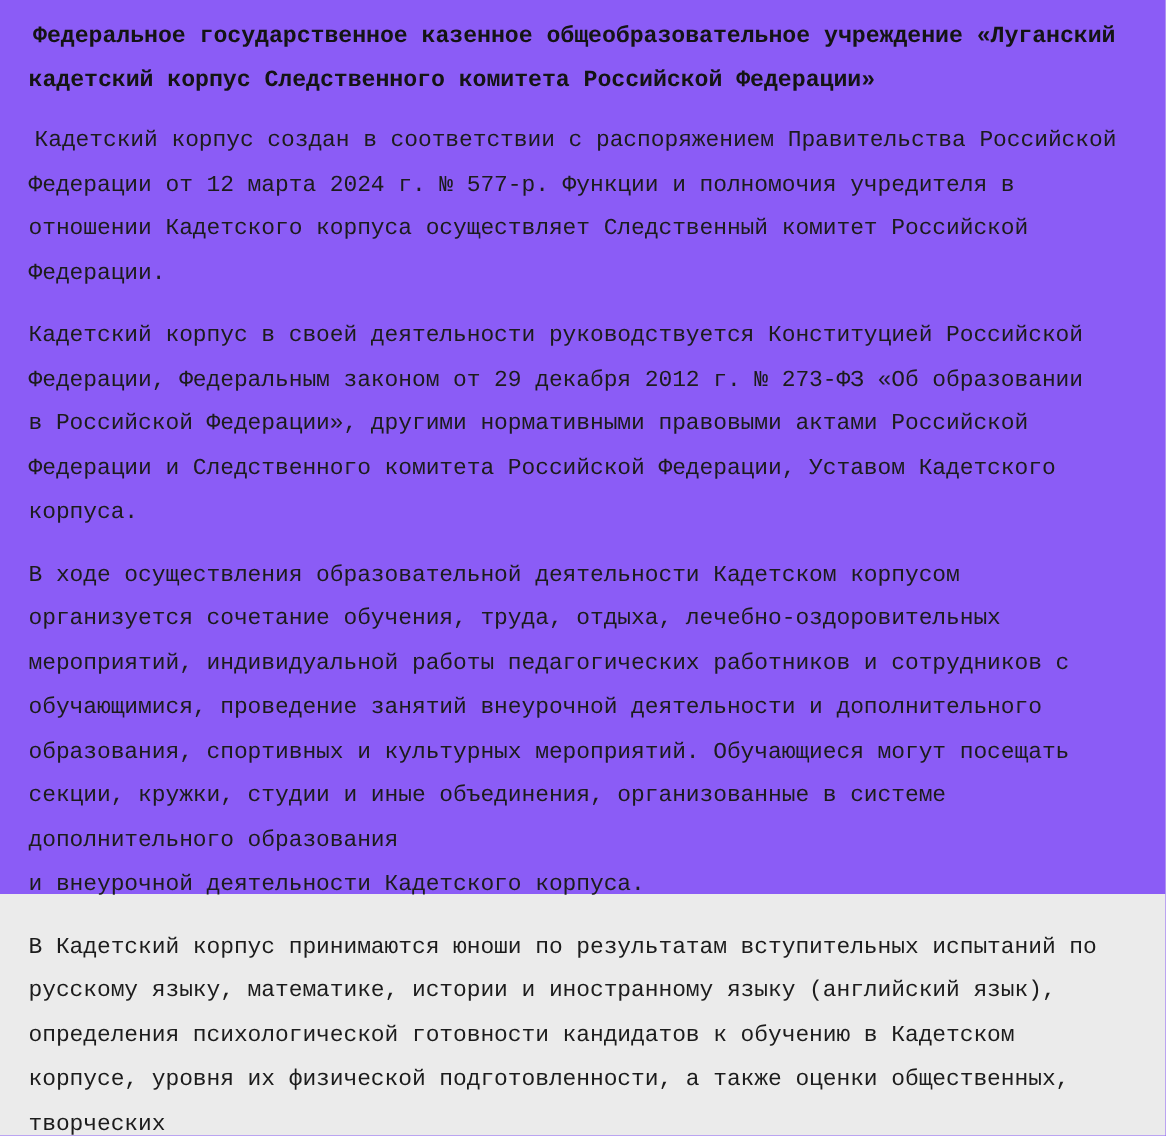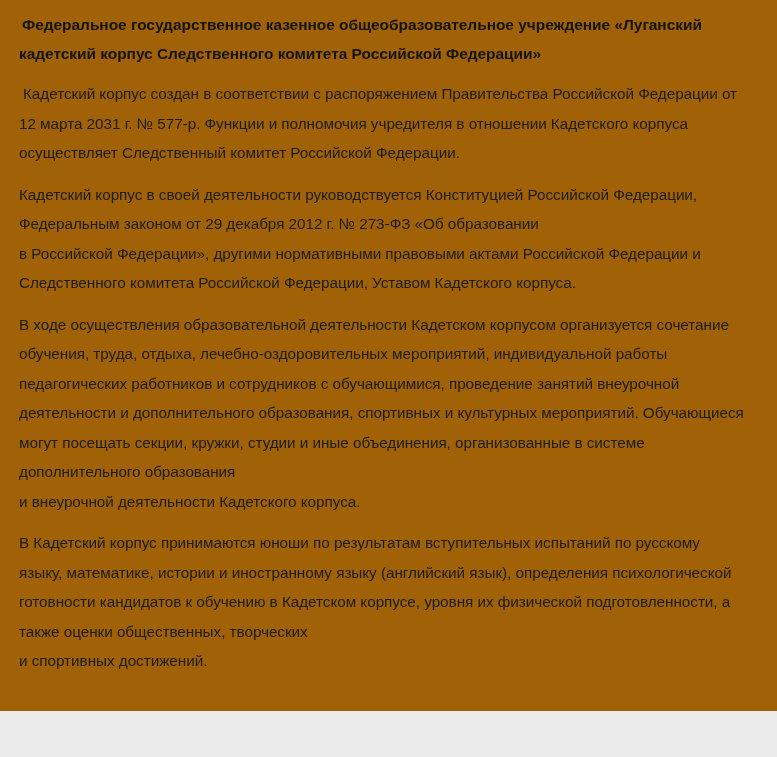--- a/index.html
+++ b/index.html
@@ -10,24 +10,25 @@
   body {
     width: 777px;
     height: 757px;
     background: #ebebeb;
     font-family: "Liberation Sans", "DejaVu Sans", sans-serif;
     color: #1a1a1a;
     overflow: hidden;
   }
   .page {
     width: 777px;
-    height: 711px;
+    height: 596px;
     box-sizing: border-box;
     padding: 10px 30px 0 19px;
-    background: #a16207;
+    background: #8b5cf6;
+    font-family: Liberation Mono, monospace;
   }
   .doc-title {
     font-size: 15.5px;
     font-weight: bold;
     line-height: 29px;
     margin: 0 0 11px 0;
     color: #141414;
     letter-spacing: -0.05px;
     text-indent: 3px;
   }
@@ -47,21 +48,21 @@
     text-indent: 4px;
   }
 </style>
 </head>
 <body>
 
 <div class="page">
 
   <h1 class="doc-title"> Федеральное государственное казенное общеобразовательное учреждение «Луганский кадетский корпус Следственного комитета Российской Федерации»</h1>
 
-  <p class="para para-indent"> Кадетский корпус создан в соответствии с распоряжением Правительства Российской Федерации от 12 марта 2031 г. № 577-р. Функции и полномочия учредителя в отношении Кадетского корпуса осуществляет Следственный комитет Российской Федерации.</p>
+  <p class="para para-indent"> Кадетский корпус создан в соответствии с распоряжением Правительства Российской Федерации от 12 марта 2024 г. № 577-р. Функции и полномочия учредителя в отношении Кадетского корпуса осуществляет Следственный комитет Российской Федерации.</p>
 
   <p class="para">Кадетский корпус в своей деятельности руководствуется Конституцией Российской Федерации, Федеральным законом от 29 декабря 2012 г. № 273-ФЗ «Об образовании
 в Российской Федерации», другими нормативными правовыми актами Российской Федерации и Следственного комитета Российской Федерации, Уставом Кадетского корпуса.</p>
 
 
   <p class="para">В ходе осуществления образовательной деятельности Кадетском корпусом организуется сочетание обучения, труда, отдыха, лечебно-оздоровительных мероприятий, индивидуальной работы педагогических работников и сотрудников с обучающимися, проведение занятий внеурочной деятельности и дополнительного образования, спортивных и культурных мероприятий. Обучающиеся могут посещать секции, кружки, студии и иные объединения, организованные в системе дополнительного образования
 и внеурочной деятельности Кадетского корпуса.</p>
 
   <p class="para">В Кадетский корпус принимаются юноши по результатам вступительных испытаний по русскому языку, математике, истории и иностранному языку (английский язык), определения психологической готовности кандидатов к обучению в Кадетском корпусе, уровня их физической подготовленности, а также оценки общественных, творческих
 и спортивных достижений.</p>

